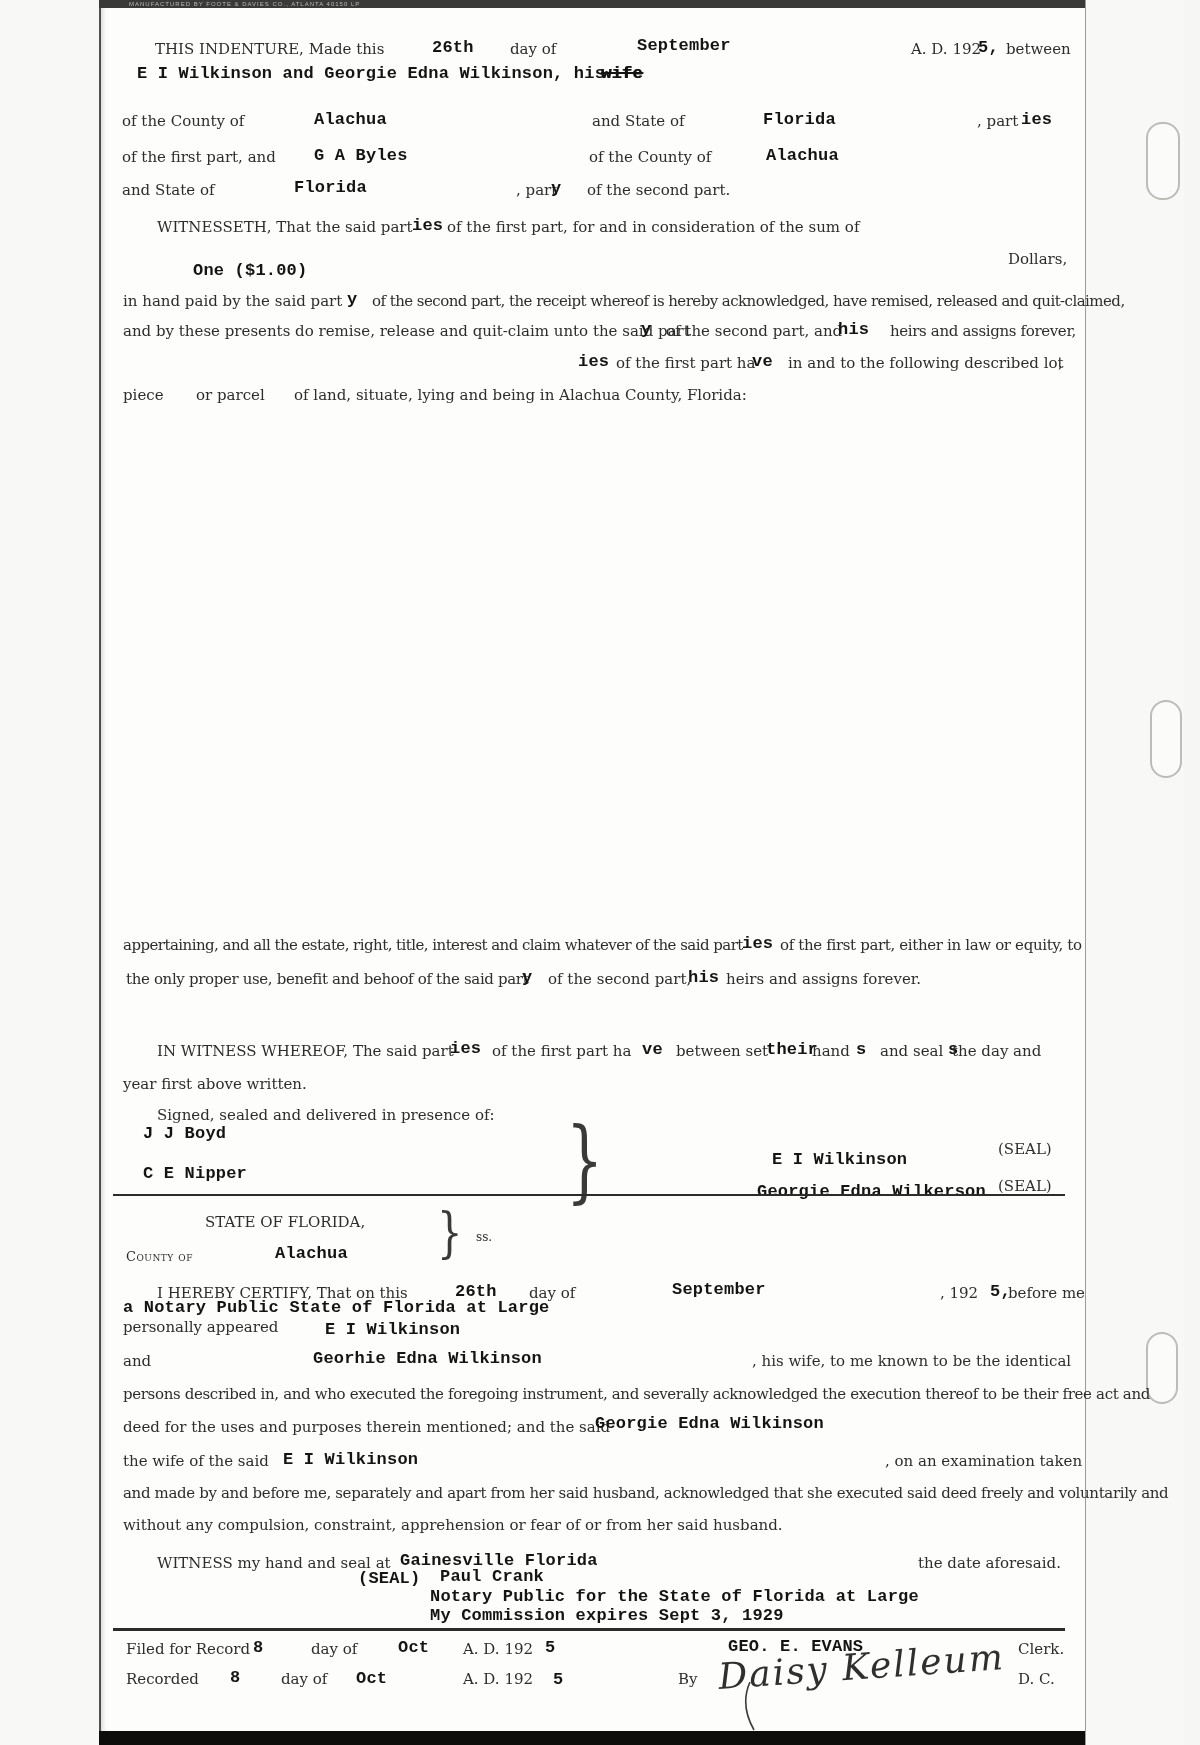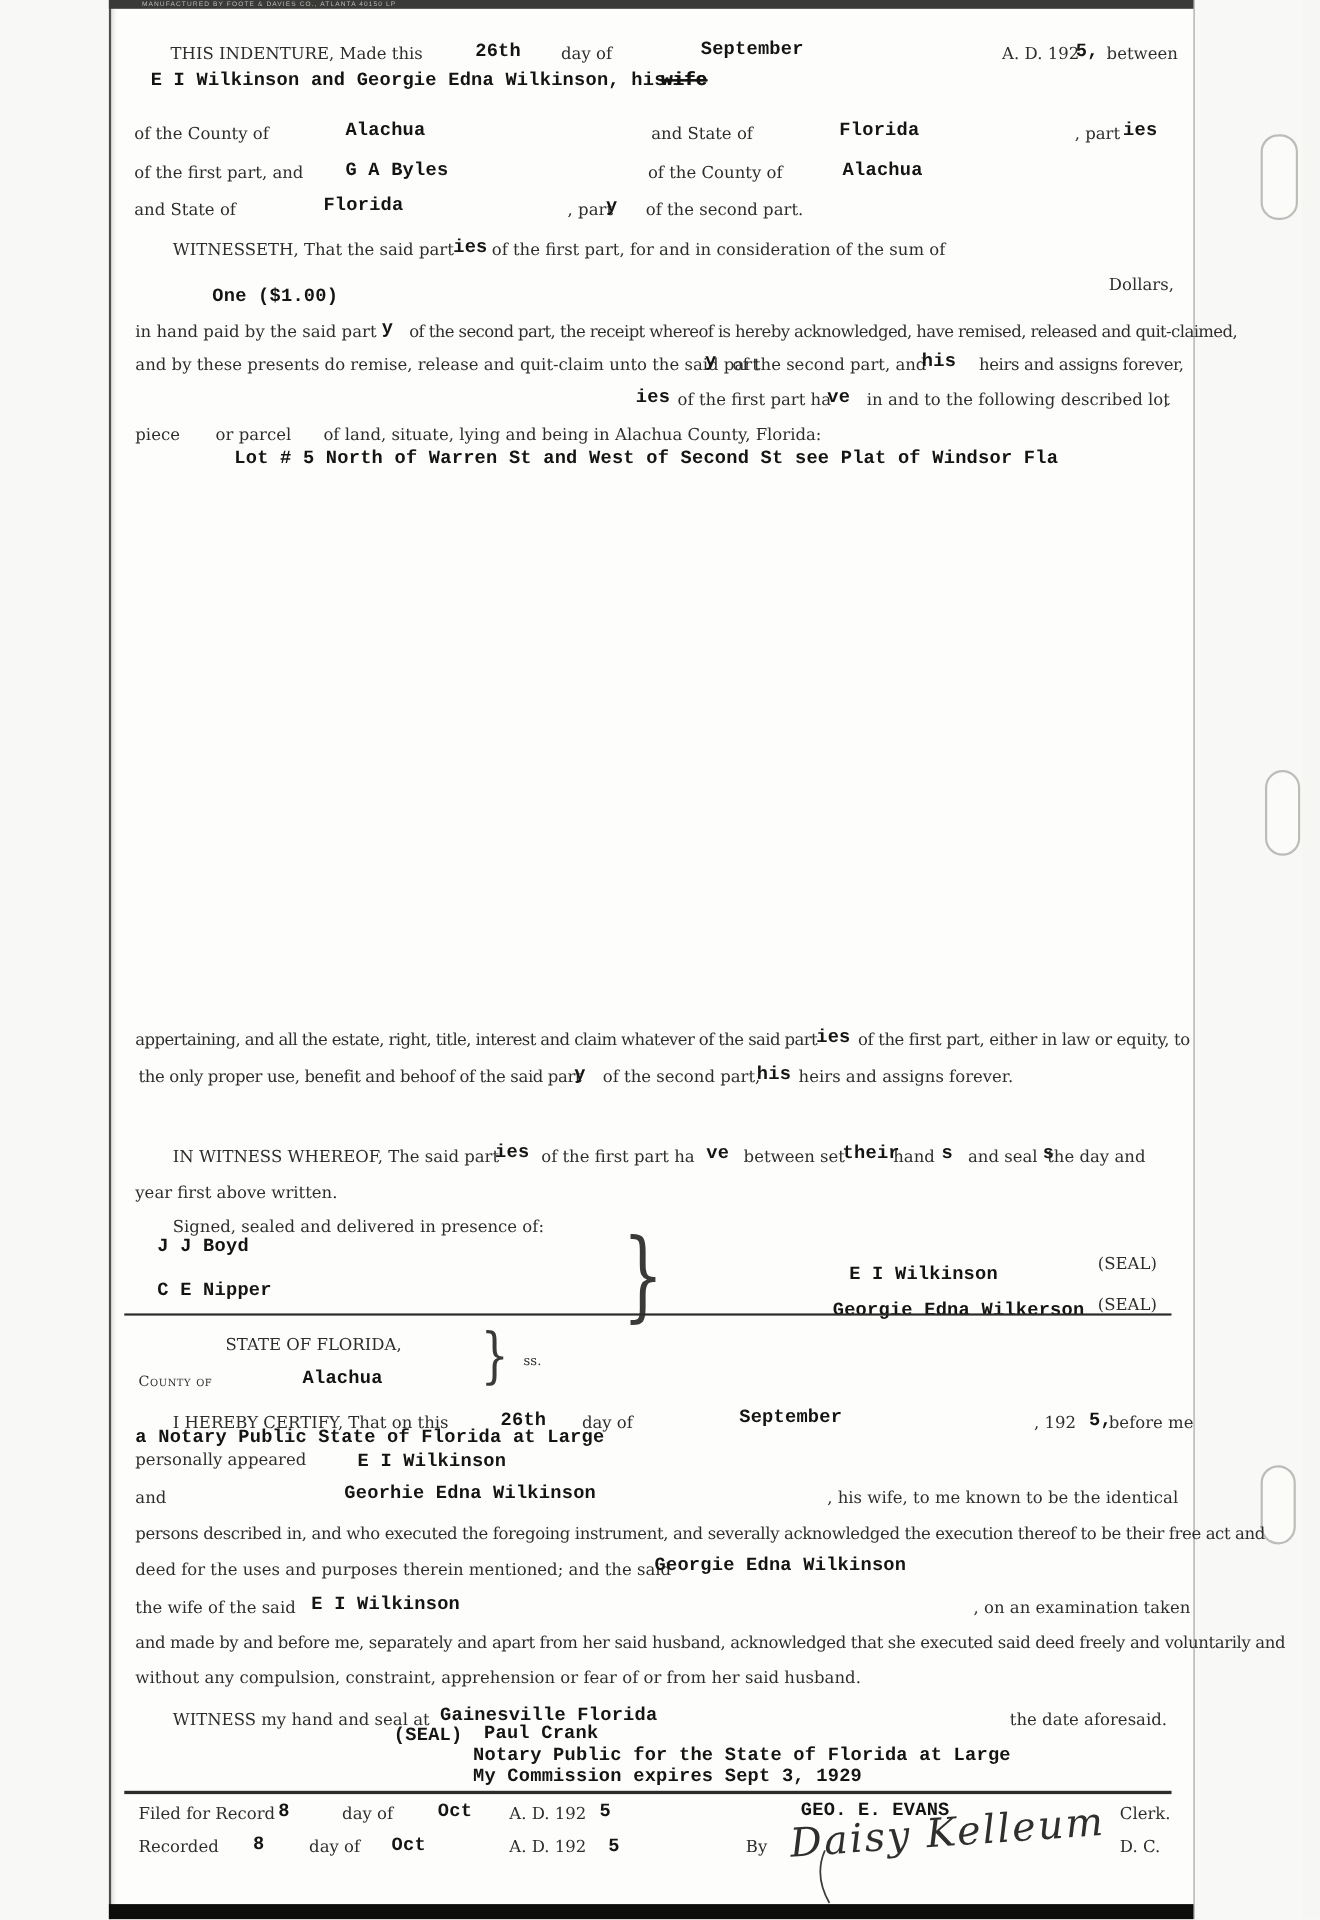--- a/index.html
+++ b/index.html
@@ -93,21 +93,20 @@
 
   <span class="ty" style="left:578px;top:352px">ies</span>
   <span class="pr" style="left:616px;top:354px">of the first part ha</span>
   <span class="ty" style="left:752px;top:352px">ve</span>
   <span class="pr" style="left:788px;top:354px">in and to the following described lot</span>
   <span class="pr" style="left:1058px;top:354px">,</span>
 
   <span class="pr" style="left:123px;top:386px">piece</span>
   <span class="pr" style="left:196px;top:386px">or parcel</span>
   <span class="pr" style="left:294px;top:386px">of land, situate, lying and being in Alachua County, Florida:</span>
-  <span class="ty" style="left:213px;top:408px">Lot # 5 North of Warren St and West of Second St see Plat of Windsor Fla</span>
 
   <span class="pr vtight" style="left:123px;top:936px">appertaining, and all the estate, right, title, interest and claim whatever of the said part</span>
   <span class="ty" style="left:742px;top:934px">ies</span>
   <span class="pr tight" style="left:780px;top:936px">of the first part, either in law or equity, to</span>
   <span class="pr tight" style="left:126px;top:970px">the only proper use, benefit and behoof of the said part</span>
   <span class="ty" style="left:522px;top:968px">y</span>
   <span class="pr" style="left:548px;top:970px">of the second part,</span>
   <span class="ty" style="left:688px;top:968px">his</span>
   <span class="pr" style="left:726px;top:970px">heirs and assigns forever.</span>
 

